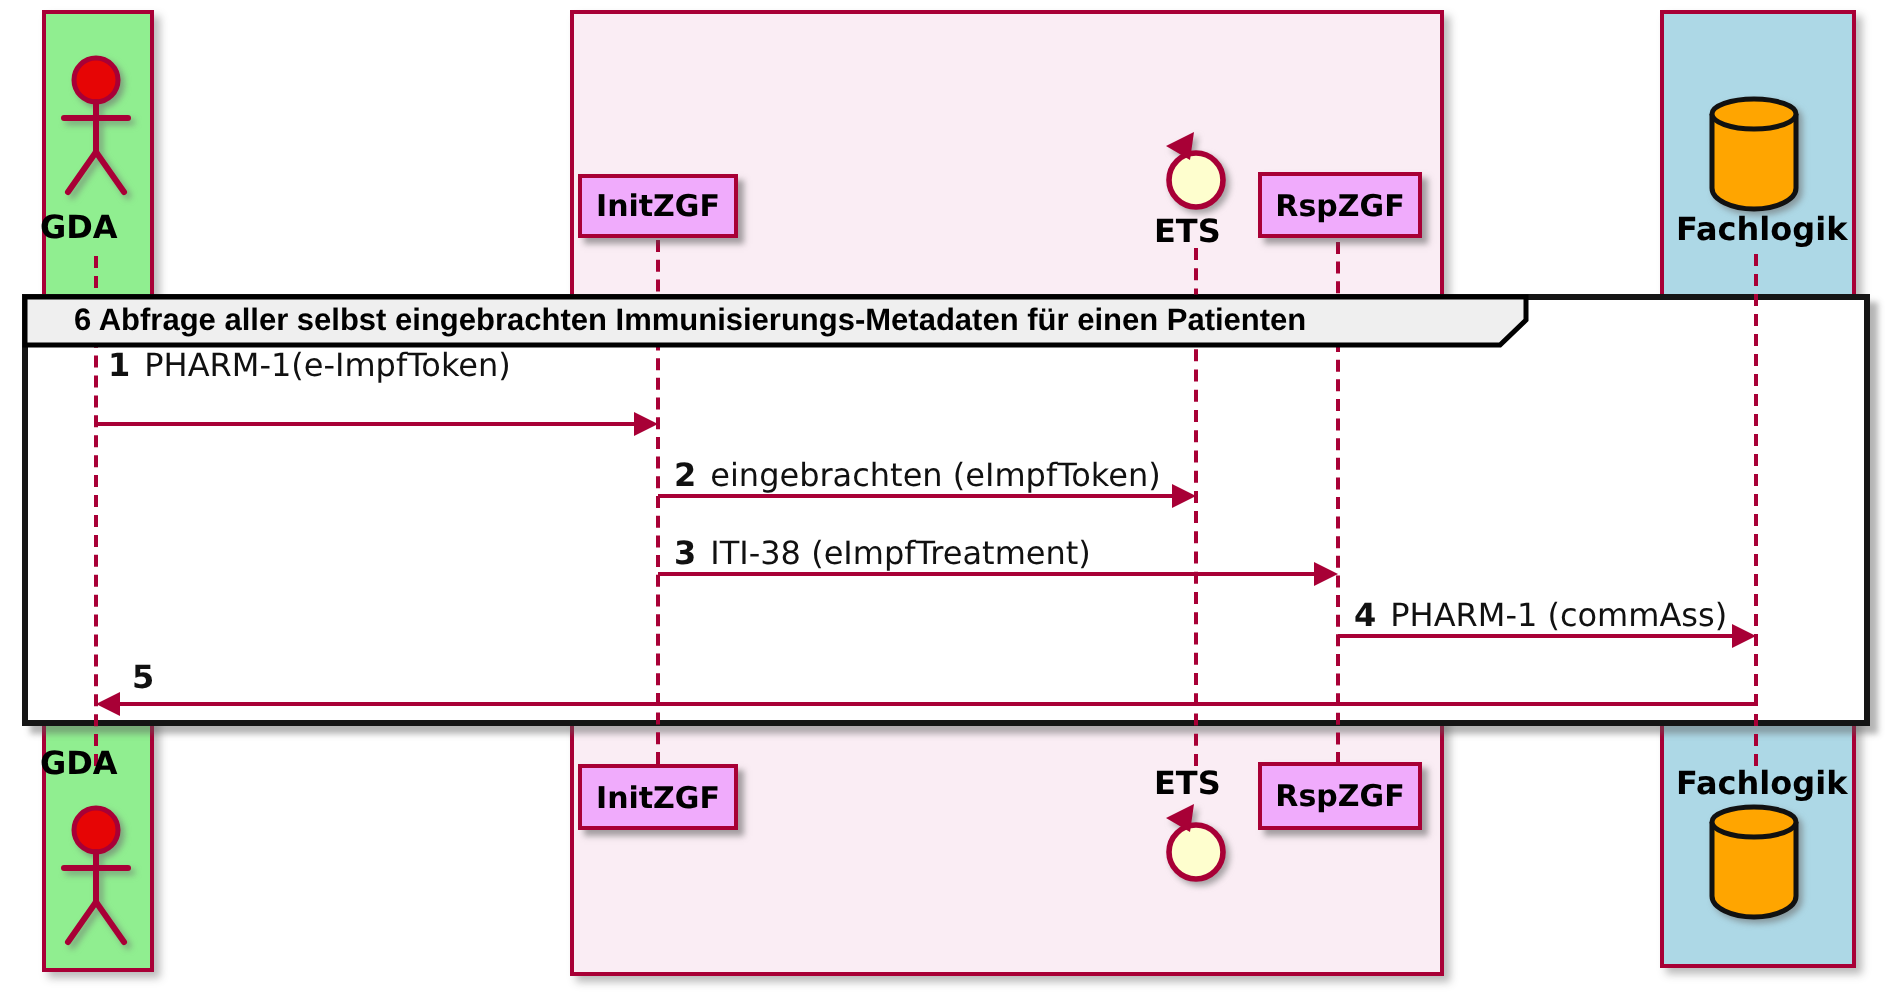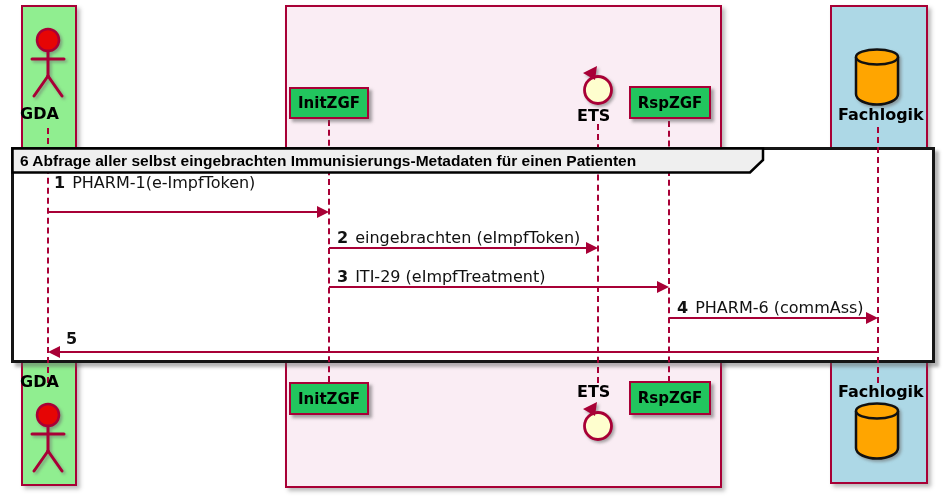--- a/index.html
+++ b/index.html
@@ -11,39 +11,39 @@
   .group-box{position:absolute;border:2px solid #A80036;box-sizing:border-box;
     box-shadow:3px 3px 4px rgba(60,60,60,.35);z-index:1;}
   .group-gda{left:21px;top:5px;width:56px;height:481px;background:#90EE90;}
   .group-sys{left:285px;top:5px;width:437px;height:483px;background:#FAEDF4;}
   .group-ext{left:830px;top:5px;width:98px;height:479px;background:#ADD8E6;}
 
   
   .frame{position:absolute;left:11px;top:147px;width:924px;height:216px;background:#ffffff;
     border:3px solid #151515;box-sizing:border-box;box-shadow:4px 4px 3px rgba(90,90,90,.45);z-index:2;}
   .frame-header{position:absolute;left:11px;top:147px;z-index:4;}
-  .frame-title{position:absolute;left:20px;top:150px;width:720px;height:22px;line-height:22px;
+  .frame-title{position:absolute;left:37px;top:150px;width:720px;height:22px;line-height:22px;
     font-family:"Liberation Sans",sans-serif;font-size:15.5px;font-weight:bold;white-space:nowrap;z-index:5;}
 
   
   .lifeline{position:absolute;width:0;border-left:2px dashed #A80036;z-index:3;}
 
   
   .msg-line{position:absolute;height:2px;background:#A80036;z-index:5;}
   .arrow-r{position:absolute;width:0;height:0;border-top:6px solid transparent;
     border-bottom:6px solid transparent;border-left:12px solid #A80036;z-index:5;}
   .arrow-l{position:absolute;width:0;height:0;border-top:6px solid transparent;
     border-bottom:6px solid transparent;border-right:12px solid #A80036;z-index:5;}
   .msg-label{position:absolute;display:flex;align-items:center;gap:7px;font-size:16px;
     white-space:nowrap;z-index:5;color:#111;}
   .m-num{font-weight:bold;}
   .m-lines{display:flex;flex-direction:column;line-height:17px;gap:12px;}
 
   
-  .pbox{position:absolute;background:#22c55e;border:2.5px solid #A80036;box-sizing:border-box;
+  .pbox{position:absolute;background:#f0abfc;border:2.5px solid #A80036;box-sizing:border-box;
     display:flex;align-items:center;justify-content:center;font-size:15px;font-weight:600;
     box-shadow:3px 3px 3px rgba(80,80,80,.5);z-index:6;}
   .plabel{position:absolute;text-align:left;font-size:16px;font-weight:600;z-index:6;white-space:nowrap;}
   .picon{position:absolute;z-index:6;filter:drop-shadow(2.5px 2.5px 1.5px rgba(110,110,110,.6));}
 </style>
 </head>
 <body>
 
 <div class="canvas">
 
@@ -75,28 +75,28 @@
 
   <div class="msg-label" style="left:337px;top:228px;">
     <span class="m-num">2</span>
     <span>eingebrachten (eImpfToken)</span>
   </div>
   <div class="msg-line" style="left:329px;top:247px;width:257px;"></div>
   <div class="arrow-r" style="left:586px;top:242px;"></div>
 
   <div class="msg-label" style="left:337px;top:267px;">
     <span class="m-num">3</span>
-    <span>ITI-29 (eImpfTreatment)</span>
+    <span>ITI-38 (eImpfTreatment)</span>
   </div>
   <div class="msg-line" style="left:329px;top:286px;width:328px;"></div>
   <div class="arrow-r" style="left:657px;top:281px;"></div>
 
   <div class="msg-label" style="left:677px;top:298px;">
     <span class="m-num">4</span>
-    <span>PHARM-6 (commAss)</span>
+    <span>PHARM-1 (commAss)</span>
   </div>
   <div class="msg-line" style="left:669px;top:317px;width:197px;"></div>
   <div class="arrow-r" style="left:866px;top:312px;"></div>
 
   <div class="msg-label" style="left:66px;top:329px;">
     <span class="m-num">5</span>
   </div>
   <div class="msg-line" style="left:60px;top:351px;width:818px;"></div>
   <div class="arrow-l" style="left:48px;top:346px;"></div>
 

